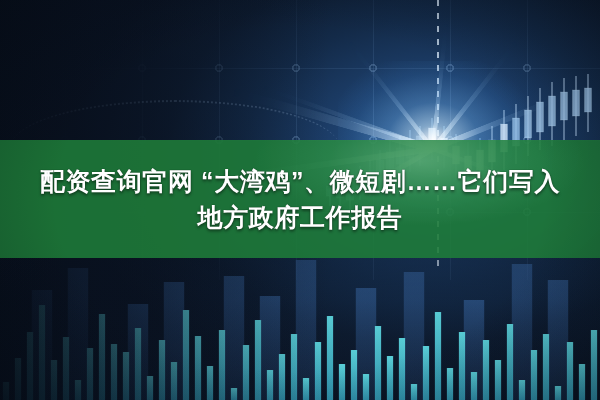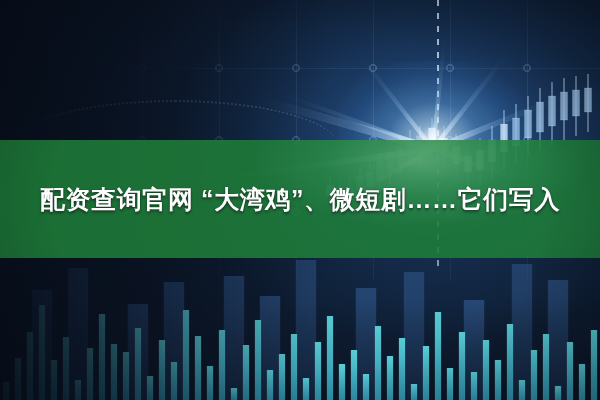--- a/index.html
+++ b/index.html
@@ -292,17 +292,18 @@
       <div class="ray r8"></div>
       <div class="ray r9"></div>
     <div class="burst-core"></div>
   </div>
 
   <div class="bg-left-shade"></div>
 
   <div class="banner">
     <div class="banner-glow"></div>
     <div class="headline">配资查询官网 “大湾鸡”、微短剧……它们写入</div>
+    <div class="headline">地方政府工作报告</div>
   </div>
 
   <div class="bottom-shade"></div>
   <div class="vignette"></div>
 </div>
 
 </body></html>

